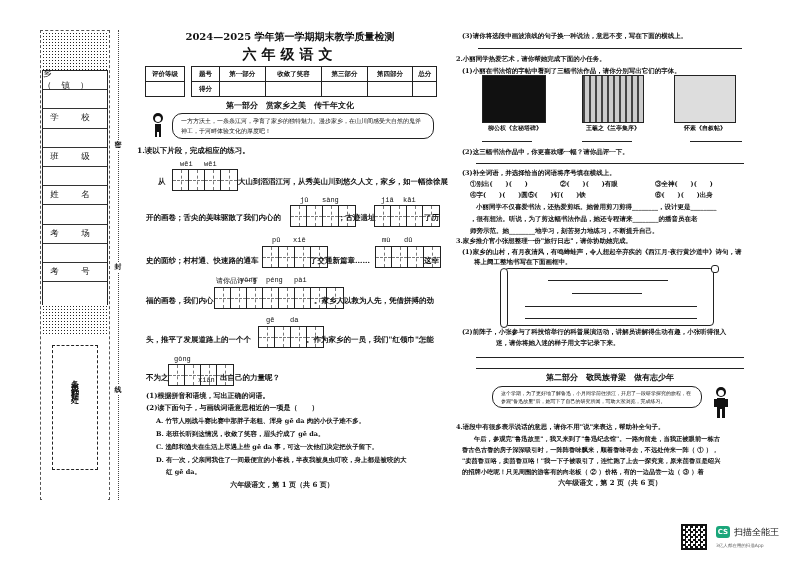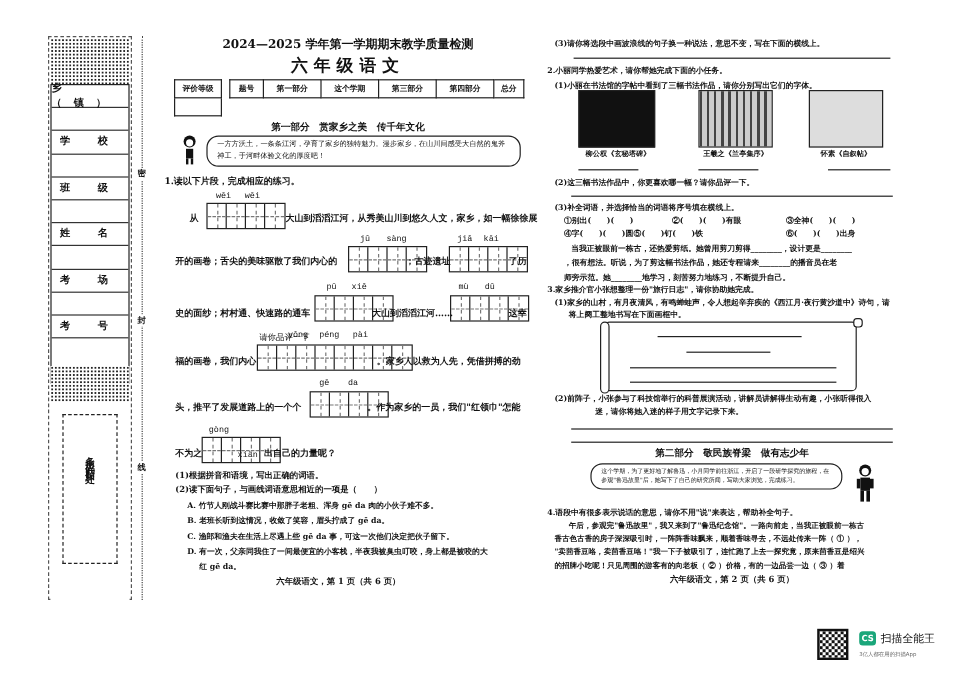--- a/index.html
+++ b/index.html
@@ -1,21 +1,21 @@
 <!DOCTYPE html>
 <html><head>
 <meta charset="utf-8">
 <style>
 *{box-sizing:border-box;margin:0;padding:0}
 body{width:794px;height:561px;background:#fff;font-family:"DejaVu Serif",serif;color:#111;position:relative;overflow:hidden;font-size:7px}
 .abs{position:absolute}
 .hatch{background-color:#fff;background-image:radial-gradient(#222 45%,transparent 46%);background-size:3px 3px}
 .side{left:40px;top:30px;width:70px;height:470px;border:1px dashed #555}
 .infobox{left:42px;top:70px;width:66px;height:250px;background:#fff;border:1px solid #222}
-.inforow{height:19.2px;border-bottom:1px solid #333;font-size:8.5px;font-weight:bold;display:flex;align-items:center;justify-content:center;letter-spacing:10px}
+.inforow{height:19.2px;border-bottom:1px solid #333;font-size:8.5px;font-weight:normal;display:flex;align-items:center;justify-content:center;letter-spacing:10px}
 .inforow.blank{height:19.2px}
 .seal{left:42px;top:340px;width:66px;height:160px;background:#fff}
 .sealin{left:52px;top:345px;width:46px;height:125px;border:1px dashed #222}
 .sealtxt{writing-mode:vertical-rl;font-size:8px;font-weight:bold;letter-spacing:3px;position:absolute;left:16px;top:28px}
 .dotline{left:118px;top:30px;height:470px;border-left:1.5px dotted #444}
 .cut{font-size:7px;font-weight:bold;left:113px;background:#fff;width:10px;text-align:center}
 .title1{left:140px;top:30px;width:300px;text-align:center;font-size:10px;font-weight:bold}
 .title2{left:140px;top:46px;width:300px;text-align:center;font-size:14px;font-weight:bold;letter-spacing:5px}
 table{border-collapse:collapse}
 td{border:1px solid #222;font-size:6.5px;font-weight:bold;text-align:center;height:15px}
@@ -74,24 +74,32 @@
   <tr>
         <td></td>
       </tr>
 </tbody>
   </table>
 <table class="abs" style="left:191px;top:66px;width:246px">
   <tbody>
       <tr>
     <td style="width:28px">题号</td>
     <td>第一部分</td>
-    <td>这个学期</td>
+    <td>收敛了笑容</td>
     <td>第三部分</td>
     <td>第四部分</td>
     <td>总分</td>
+  </tr>
+  <tr>
+    <td>得分</td>
+    <td></td>
+    <td></td>
+    <td></td>
+    <td></td>
+    <td></td>
   </tr>
 </tbody>
   </table>
 
 <div class="abs part" style="left:140px;top:100px;width:300px">第一部分　赏家乡之美　传千年文化</div>
 
 <div class="abs person" style="left:150px;top:112px">
   <svg width="16" height="26" viewBox="0 0 16 26">
       <circle cx="8" cy="6" r="5" fill="#111"></circle>
       <circle cx="8" cy="7" r="3" fill="#fff"></circle>
@@ -139,21 +147,21 @@
 <div class="abs py" style="left:293px;top:236px">xiě</div>
 <div class="abs py" style="left:382px;top:236px">mù</div>
 <div class="abs py" style="left:404px;top:236px">dǔ</div>
 <div class="abs q" style="left:146px;top:256px">史的面纱；村村通、快速路的通车</div>
 <div class="abs grid" style="left:262px;top:246px">
     <div class="cell"></div>
     <div class="cell"></div>
     <div class="cell"></div>
     <div class="cell"></div>
   </div>
-<div class="abs q" style="left:310px;top:256px">大山到滔滔江河……</div>
+<div class="abs q" style="left:310px;top:256px">了交通新篇章……</div>
 <div class="abs grid" style="left:375px;top:246px">
     <div class="cell"></div>
     <div class="cell"></div>
     <div class="cell"></div>
     <div class="cell"></div>
   </div>
 <div class="abs q" style="left:424px;top:256px">这幸</div>
 
 <div class="abs py" style="left:216px;top:276px">请你品评一下</div>
 <div class="abs py" style="left:240px;top:276px">yǒng</div>
@@ -220,21 +228,21 @@
 
 <div class="abs q" style="left:462px;top:147px;font-size:6.5px">(2)这三幅书法作品中，你更喜欢哪一幅？请你品评一下。</div>
 <div class="abs uline" style="left:476px;top:163px;width:268px"></div>
 <div class="abs q" style="left:462px;top:168px;font-size:6.5px">(3)补全词语，并选择恰当的词语将序号填在横线上。</div>
 <div class="abs q" style="left:470px;top:179px;font-size:6.5px">①别出(　　)(　　)</div>
 <div class="abs q" style="left:560px;top:179px;font-size:6.5px">②(　　)(　　)有眼</div>
 <div class="abs q" style="left:655px;top:179px;font-size:6.5px">③全神(　　)(　　)</div>
 <div class="abs q" style="left:470px;top:190px;font-size:6.5px">④字(　　)(　　)圆</div>
 <div class="abs q" style="left:528px;top:190px;font-size:6.5px">⑤(　　)钉(　　)铁</div>
 <div class="abs q" style="left:655px;top:190px;font-size:6.5px">⑥(　　)(　　)出身</div>
-<div class="abs q" style="left:476px;top:202px;font-size:6.5px">当我正被眼前一栋古，还热爱剪纸。她曾用剪刀剪得________，设计更是________</div>
+<div class="abs q" style="left:476px;top:202px;font-size:6.5px">小丽同学不仅喜爱书法，还热爱剪纸。她曾用剪刀剪得________，设计更是________</div>
 <div class="abs q" style="left:470px;top:214px;font-size:6.5px">，很有想法。听说，为了剪这幅书法作品，她还专程请来________的播音员在老</div>
 <div class="abs q" style="left:470px;top:226px;font-size:6.5px">师旁示范。她________地学习，刻苦努力地练习，不断提升自己。</div>
 
 <div class="abs q" style="left:456px;top:236px;font-size:6.5px">3.家乡推介官小张想整理一份"旅行日志"，请你协助她完成。</div>
 <div class="abs q" style="left:462px;top:247px;font-size:6.5px">(1)家乡的山村，有月夜清风，有鸣蝉蛙声，令人想起辛弃疾的《西江月·夜行黄沙道中》诗句，请</div>
 <div class="abs q" style="left:474px;top:257px;font-size:6.5px">将上阕工整地书写在下面画框中。</div>
 
 <div class="abs scroll" style="left:504px;top:268px;width:210px;height:58px"></div>
 <div class="abs" style="left:500px;top:268px;width:8px;height:60px;border:1.5px solid #222;border-radius:4px;background:#fff"></div>
 <div class="abs" style="left:711px;top:265px;width:8px;height:8px;border:1.5px solid #222;border-radius:3px;background:#fff"></div>

